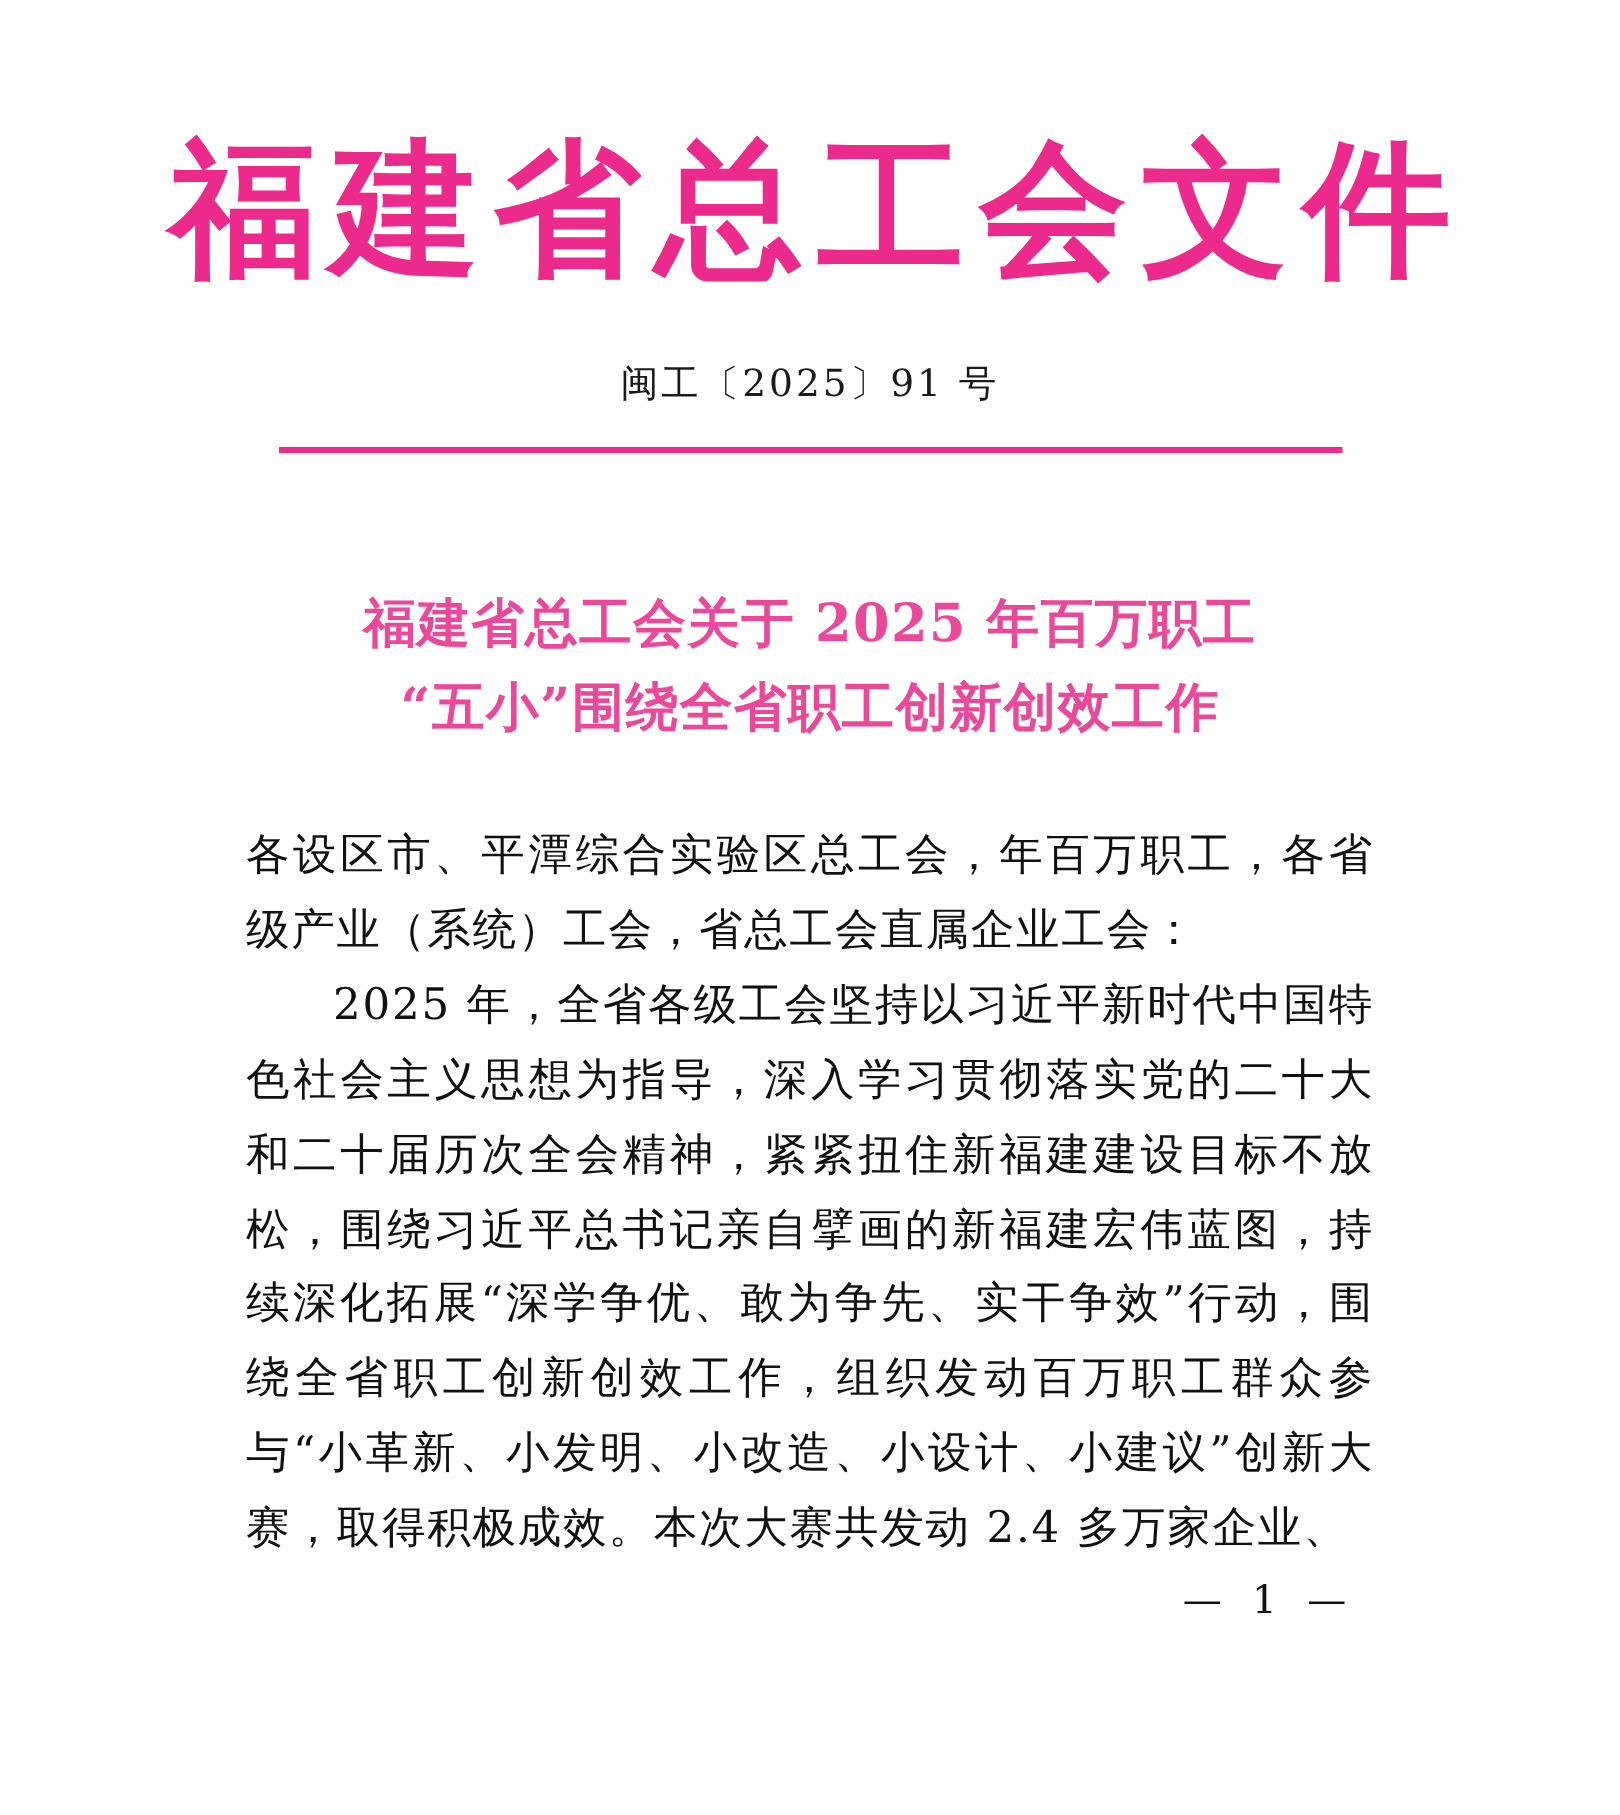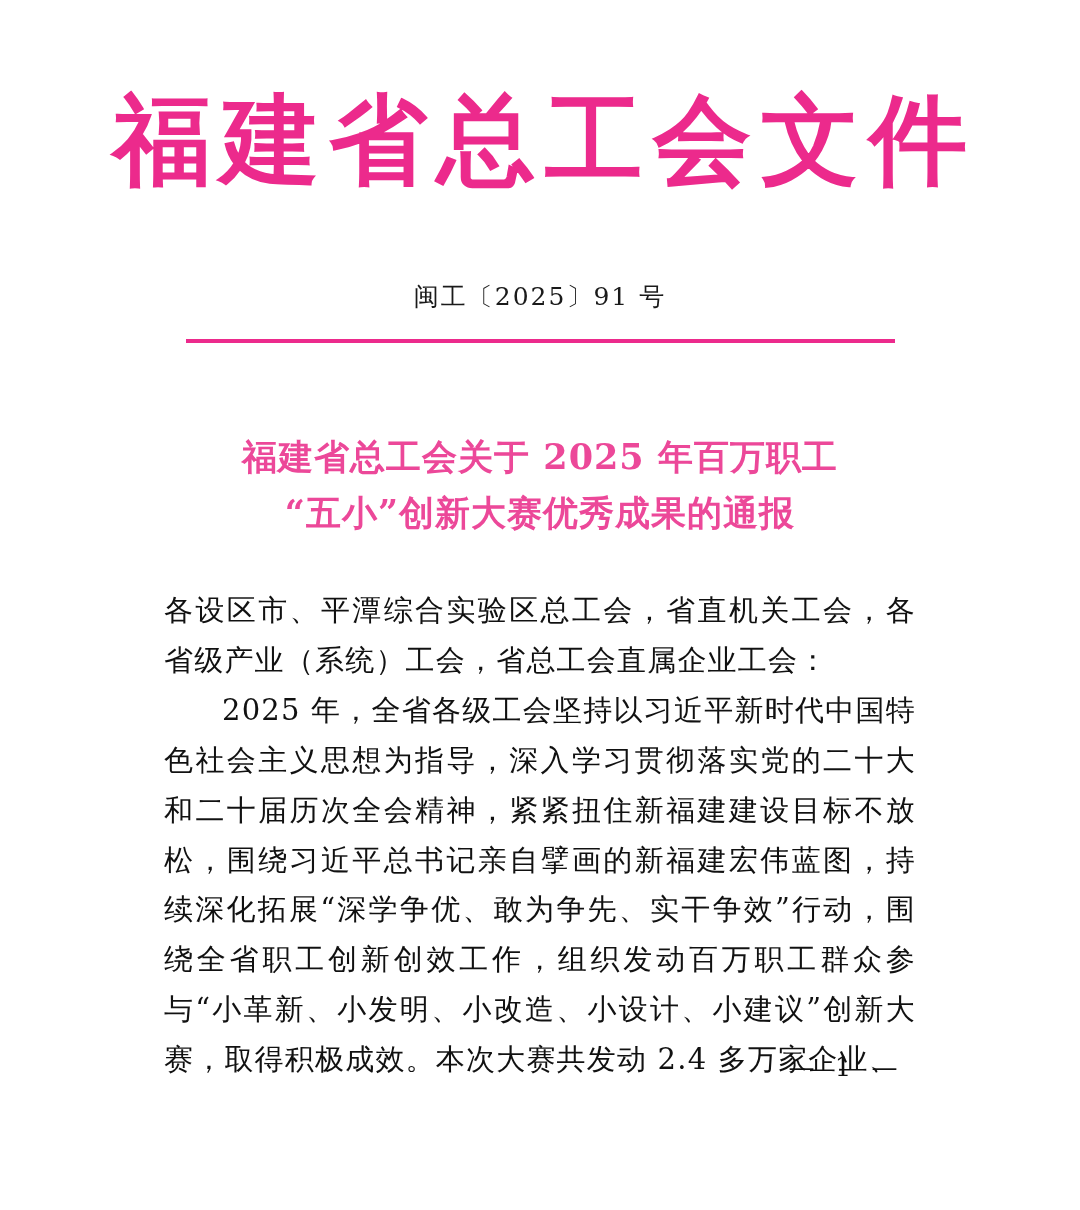--- a/index.html
+++ b/index.html
@@ -33,21 +33,21 @@
     font-size: 98px;
     line-height: 1.1;
     letter-spacing: 10px;
     color: #ec2a8c;
     white-space: nowrap;
     text-indent: 10px;
   }
 
   
   .doc-number {
-    margin-top: 86px;
+    margin-top: 45px;
     text-align: center;
     font-size: 25px;
     letter-spacing: 2px;
     color: #1a1a1a;
   }
 
   
   .red-rule {
     margin: 26px auto 0 auto;
     width: 709px;
@@ -108,23 +108,23 @@
   <div class="masthead">
     <div class="masthead-title">福建省总工会文件</div>
   </div>
 
   <div class="doc-number">闽工〔2025〕91 号</div>
 
   <div class="red-rule"></div>
 
   <div class="doc-title">
     <span class="line">福建省总工会关于 2025 年百万职工</span>
-    <span class="line">“五小”创新大赛优秀成果的通报</span>
+    <span class="line">“五小”围绕全省职工创新创效工作</span>
   </div>
 
   <div class="body-block">
-    <p>各设区市、平潭综合实验区总工会，省直机关工会，各省级产业（系统）工会，省总工会直属企业工会：</p>
+    <p>各设区市、平潭综合实验区总工会，年百万职工，各省级产业（系统）工会，省总工会直属企业工会：</p>
     <p class="indent">2025 年，全省各级工会坚持以习近平新时代中国特色社会主义思想为指导，深入学习贯彻落实党的二十大和二十届历次全会精神，紧紧扭住新福建建设目标不放松，围绕习近平总书记亲自擘画的新福建宏伟蓝图，持续深化拓展“深学争优、敢为争先、实干争效”行动，围绕全省职工创新创效工作，组织发动百万职工群众参与“小革新、小发明、小改造、小设计、小建议”创新大赛，取得积极成效。本次大赛共发动 2.4 多万家企业、</p>
   </div>
 
   <div class="page-number">— 1 —</div>
 
 </div>
 
 </body></html>

